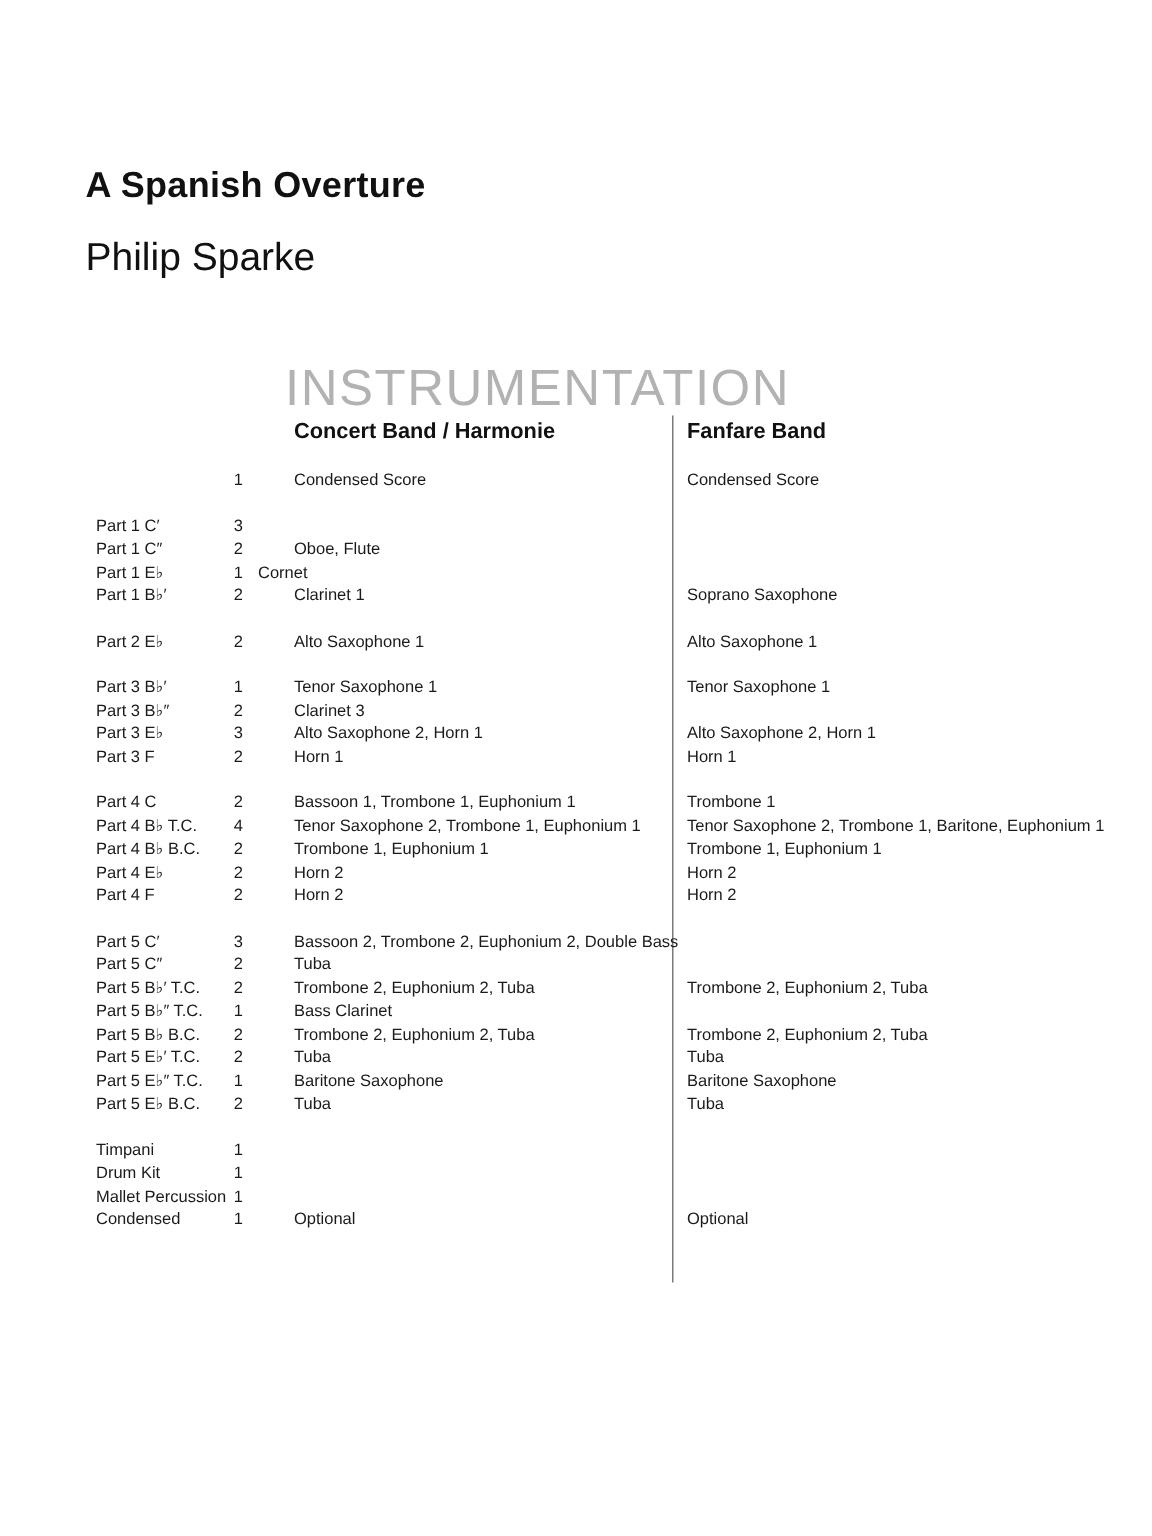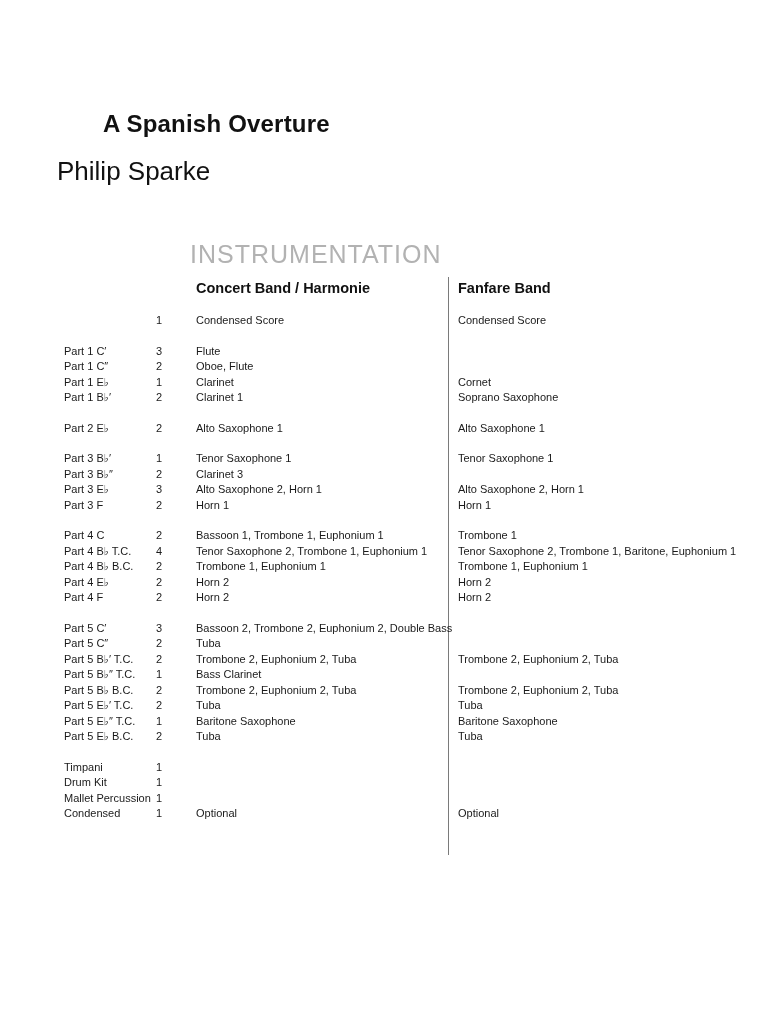--- a/index.html
+++ b/index.html
@@ -18,35 +18,34 @@
     overflow: hidden;
   }
   .title {
     position: absolute;
     left: 57px;
     top: 110px;
     font-size: 24px;
     font-weight: bold;
     letter-spacing: 0.2px;
     color: #111111;
-    margin-left: 46px;
   }
   .composer {
     position: absolute;
     left: 57px;
     top: 156px;
     font-size: 26px;
     font-weight: normal;
     color: #111111;
   }
   .section-header {
     position: absolute;
     left: 190px;
     top: 240px;
-    font-size: 25px;
+    font-size: 34px;
     font-weight: normal;
     letter-spacing: 1px;
     color: #b2b2b2;
   }
   .col-header {
     position: absolute;
     top: 280px;
     font-size: 14.5px;
     font-weight: bold;
     color: #111111;
@@ -106,33 +105,31 @@
           <div class="cell part"></div>
           <div class="cell qty">1</div>
           <div class="cell concert">Condensed Score</div>
           <div class="cell fanfare">Condensed Score</div>
         </div>
       </div>
       <div class="group">
         <div class="row">
           <div class="cell part">Part 1 C′</div>
           <div class="cell qty">3</div>
-          <div class="cell concert">Flute</div>
           <div class="cell fanfare"></div>
         </div>
         <div class="row">
           <div class="cell part">Part 1 C″</div>
           <div class="cell qty">2</div>
           <div class="cell concert">Oboe, Flute</div>
           <div class="cell fanfare"></div>
         </div>
         <div class="row">
           <div class="cell part">Part 1 E♭</div>
           <div class="cell qty">1</div>
-          <div class="cell concert">Clarinet</div>
           <div class="cell fanfare">Cornet</div>
         </div>
         <div class="row">
           <div class="cell part">Part 1 B♭′</div>
           <div class="cell qty">2</div>
           <div class="cell concert">Clarinet 1</div>
           <div class="cell fanfare">Soprano Saxophone</div>
         </div>
       </div>
       <div class="group">

